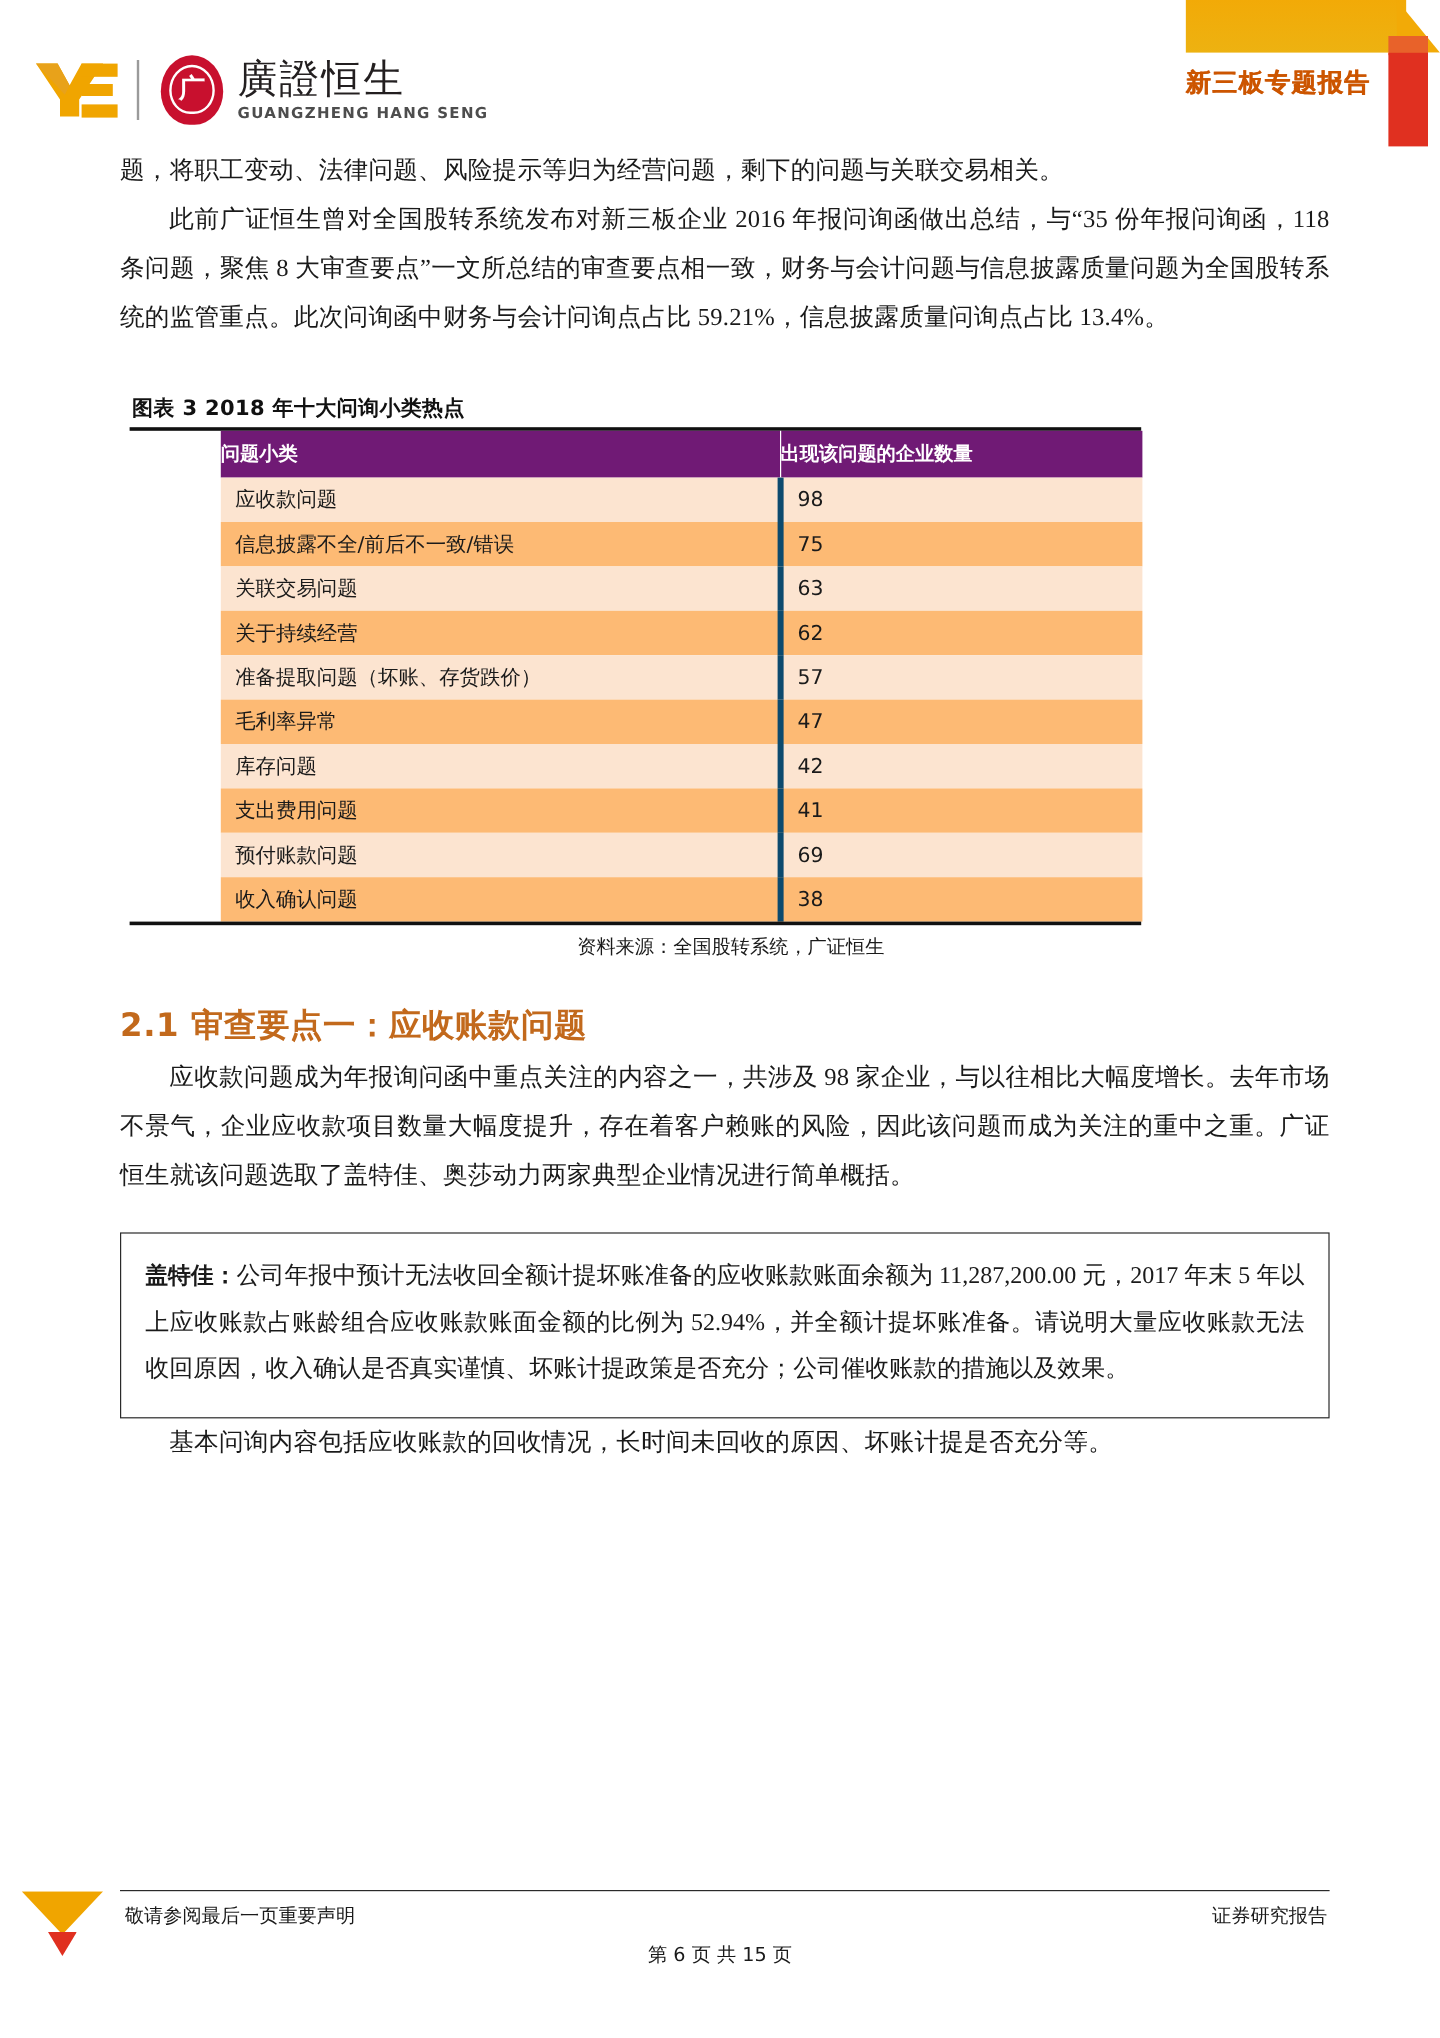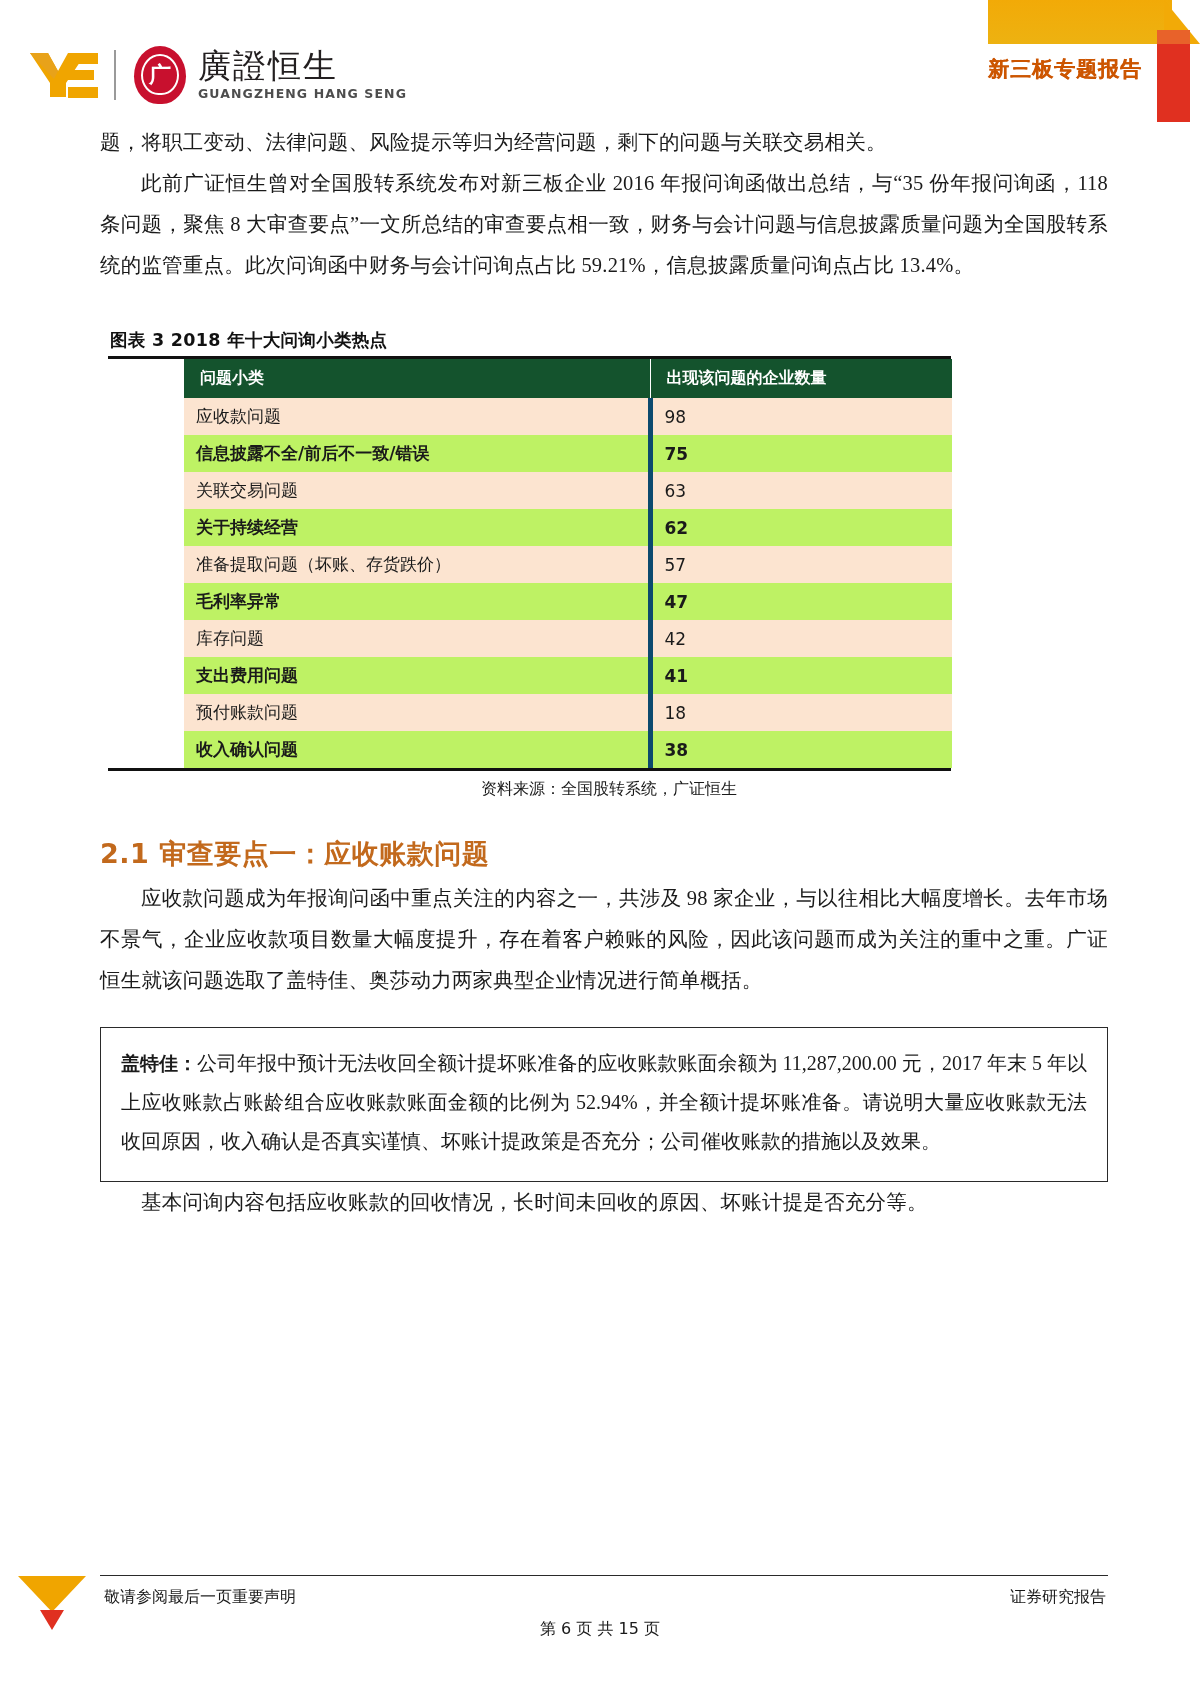--- a/index.html
+++ b/index.html
@@ -175,43 +175,43 @@
     margin: 0 0 0 8px;
     width: 843px;
   }
   table.data-table {
     border-collapse: collapse;
     margin-left: 84px;
     width: 768px;
     table-layout: fixed;
   }
   table.data-table th {
-    background: #14532d;
+    background: #701a75;
     color: #ffffff;
     font-size: 16px;
     font-weight: bold;
     text-align: left;
-    padding: 9px 16px;
+    padding: 9px 0;
     font-family: "DejaVu Sans", "Liberation Sans", sans-serif;
     border-right: 1px solid #ffffff;
   }
   table.data-table th:last-child { border-right: none; }
   table.data-table td {
     font-size: 17px;
     padding: 7px 12px;
     border-right: 5px solid #0c4a6e;
     font-family: "DejaVu Sans", "Liberation Sans", sans-serif;
     color: #1a1a1a;
     height: 30px;
   }
   table.data-table td:last-child { border-right: none; }
   table.data-table col.c1 { width: 466px; }
   table.data-table col.c2 { width: 302px; }
   table.data-table tr.odd td { background: #fce4d0; }
-  table.data-table tr.even td { background: #bef264; font-weight: bold; }
+  table.data-table tr.even td { background: #fdba74; }
   .rule-bottom {
     border-top: 3px solid #111;
     margin: 0 0 0 8px;
     width: 843px;
   }
   .source-note {
     font-size: 16px;
     color: #1a1a1a;
     padding-left: 10px;
     margin-top: 8px;
@@ -393,21 +393,21 @@
         <tr class="odd">
           <td>库存问题</td>
           <td>42</td>
         </tr>
         <tr class="even">
           <td>支出费用问题</td>
           <td>41</td>
         </tr>
         <tr class="odd">
           <td>预付账款问题</td>
-          <td>18</td>
+          <td>69</td>
         </tr>
         <tr class="even">
           <td>收入确认问题</td>
           <td>38</td>
         </tr>
       </tbody>
     </table>
 
     <div class="rule-bottom"></div>
     <div class="source-note">资料来源：全国股转系统，广证恒生</div>

